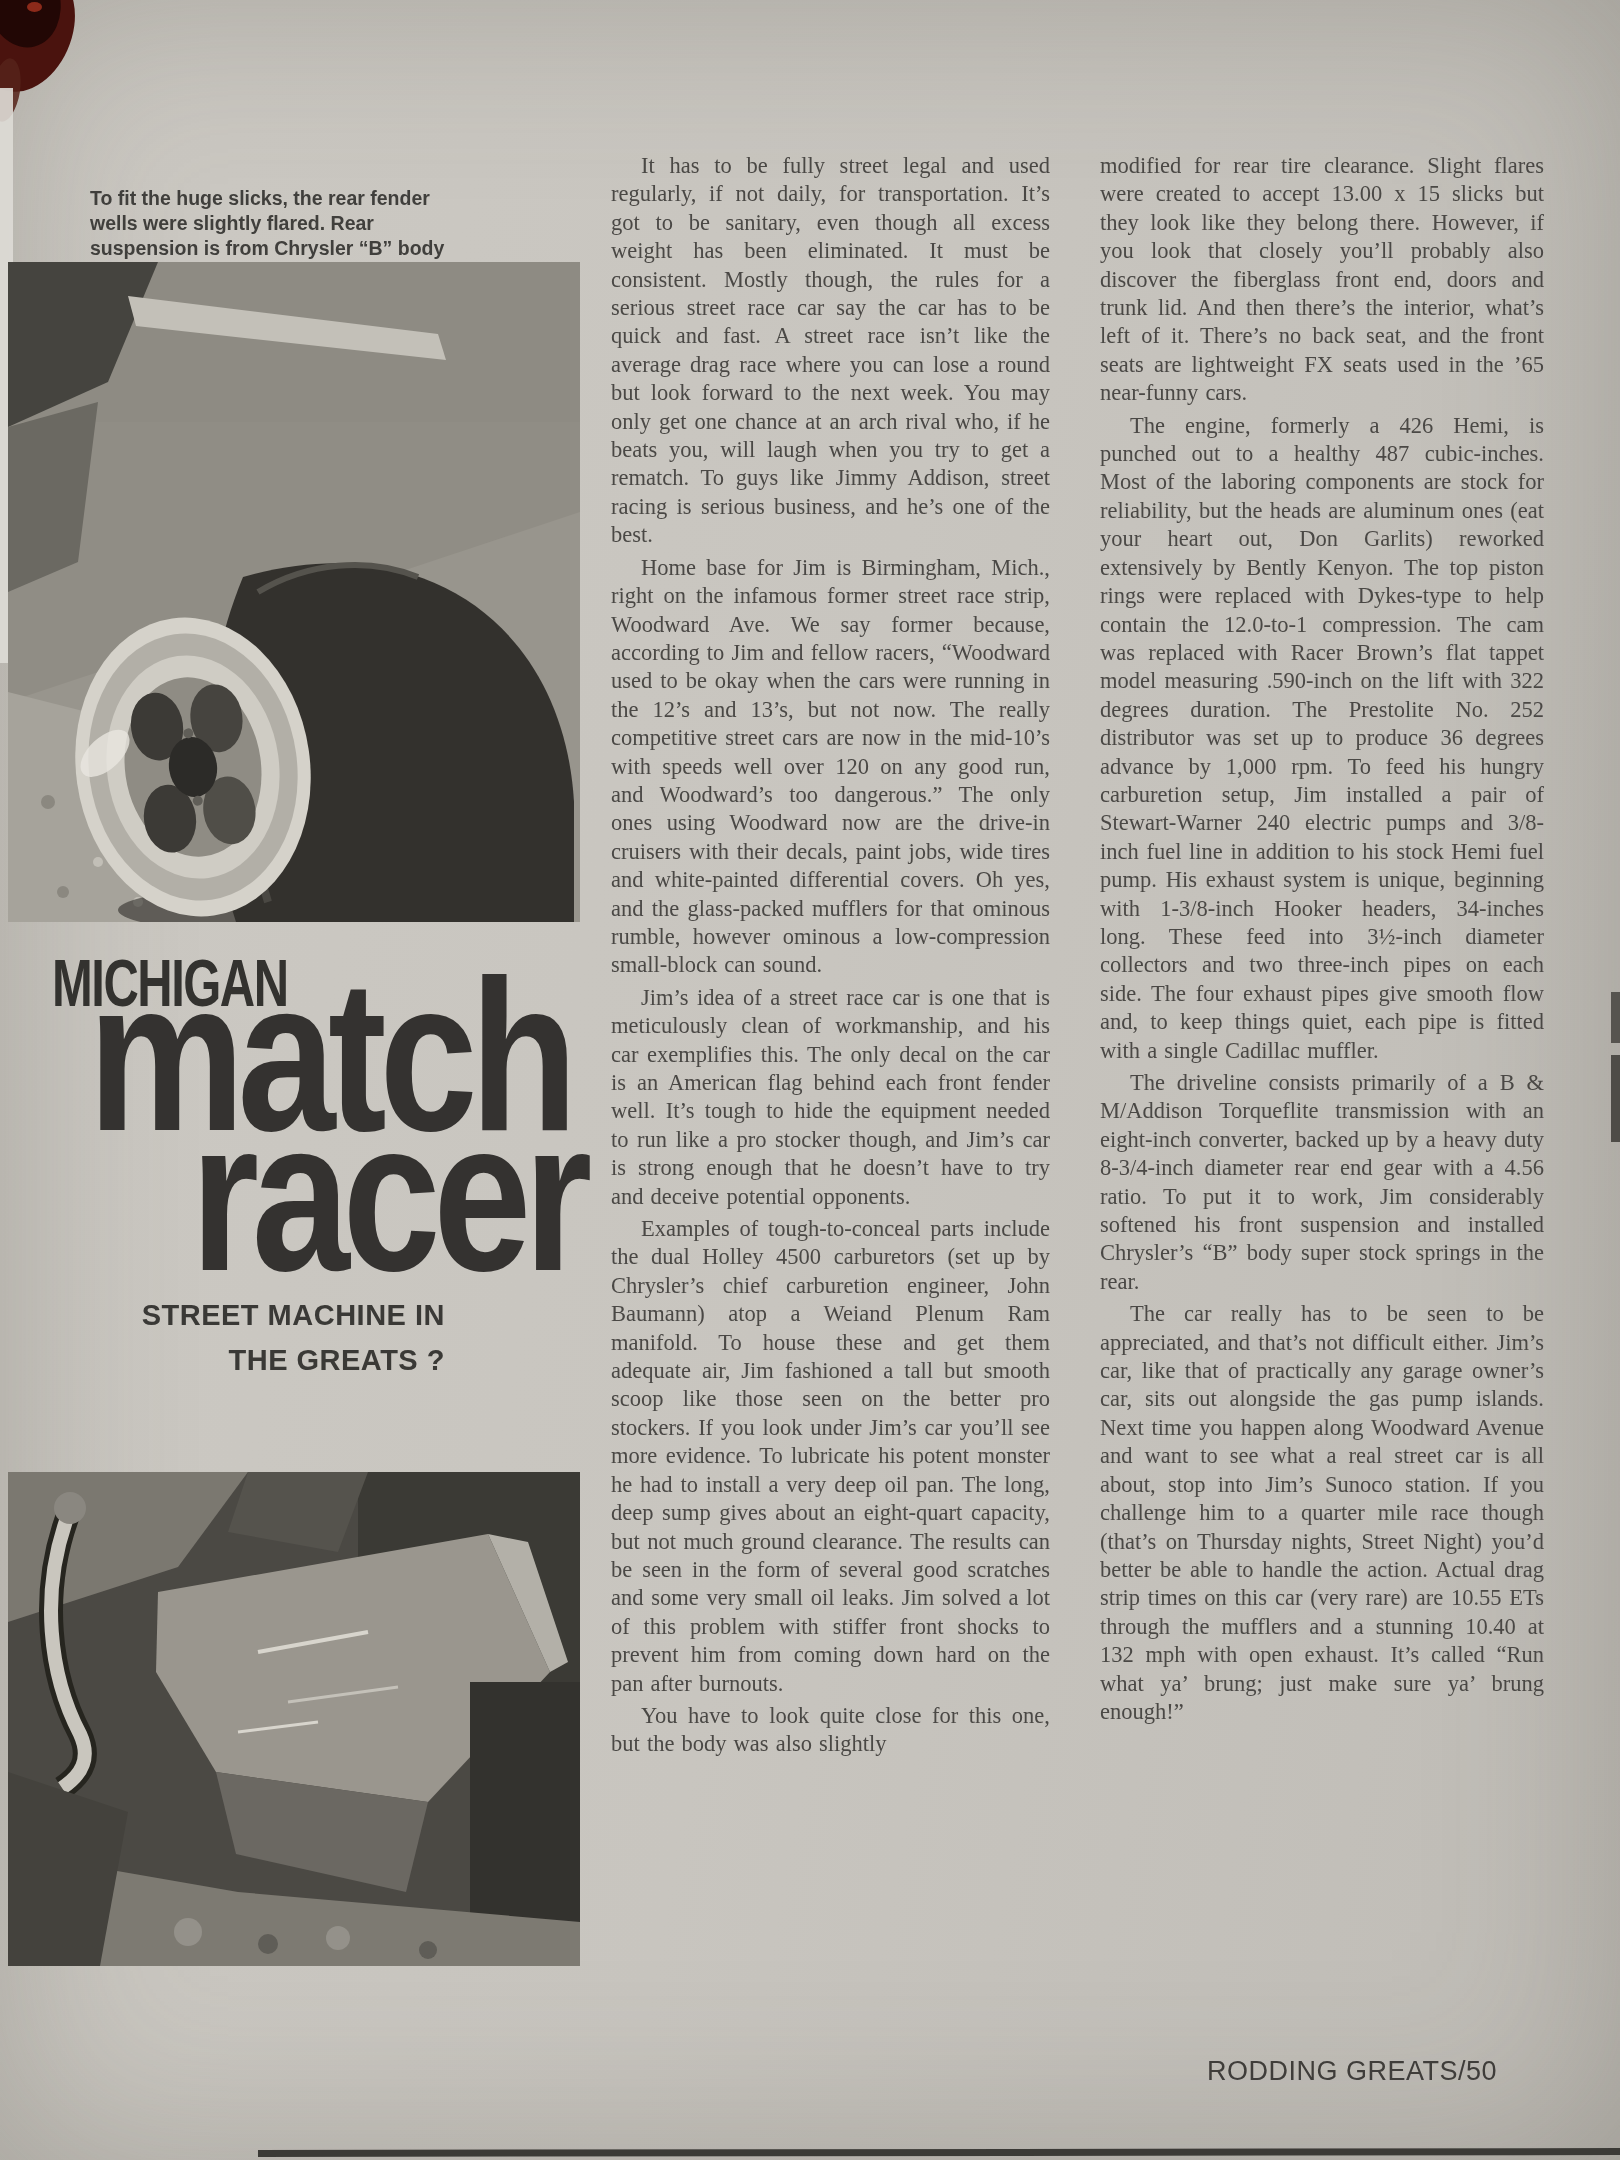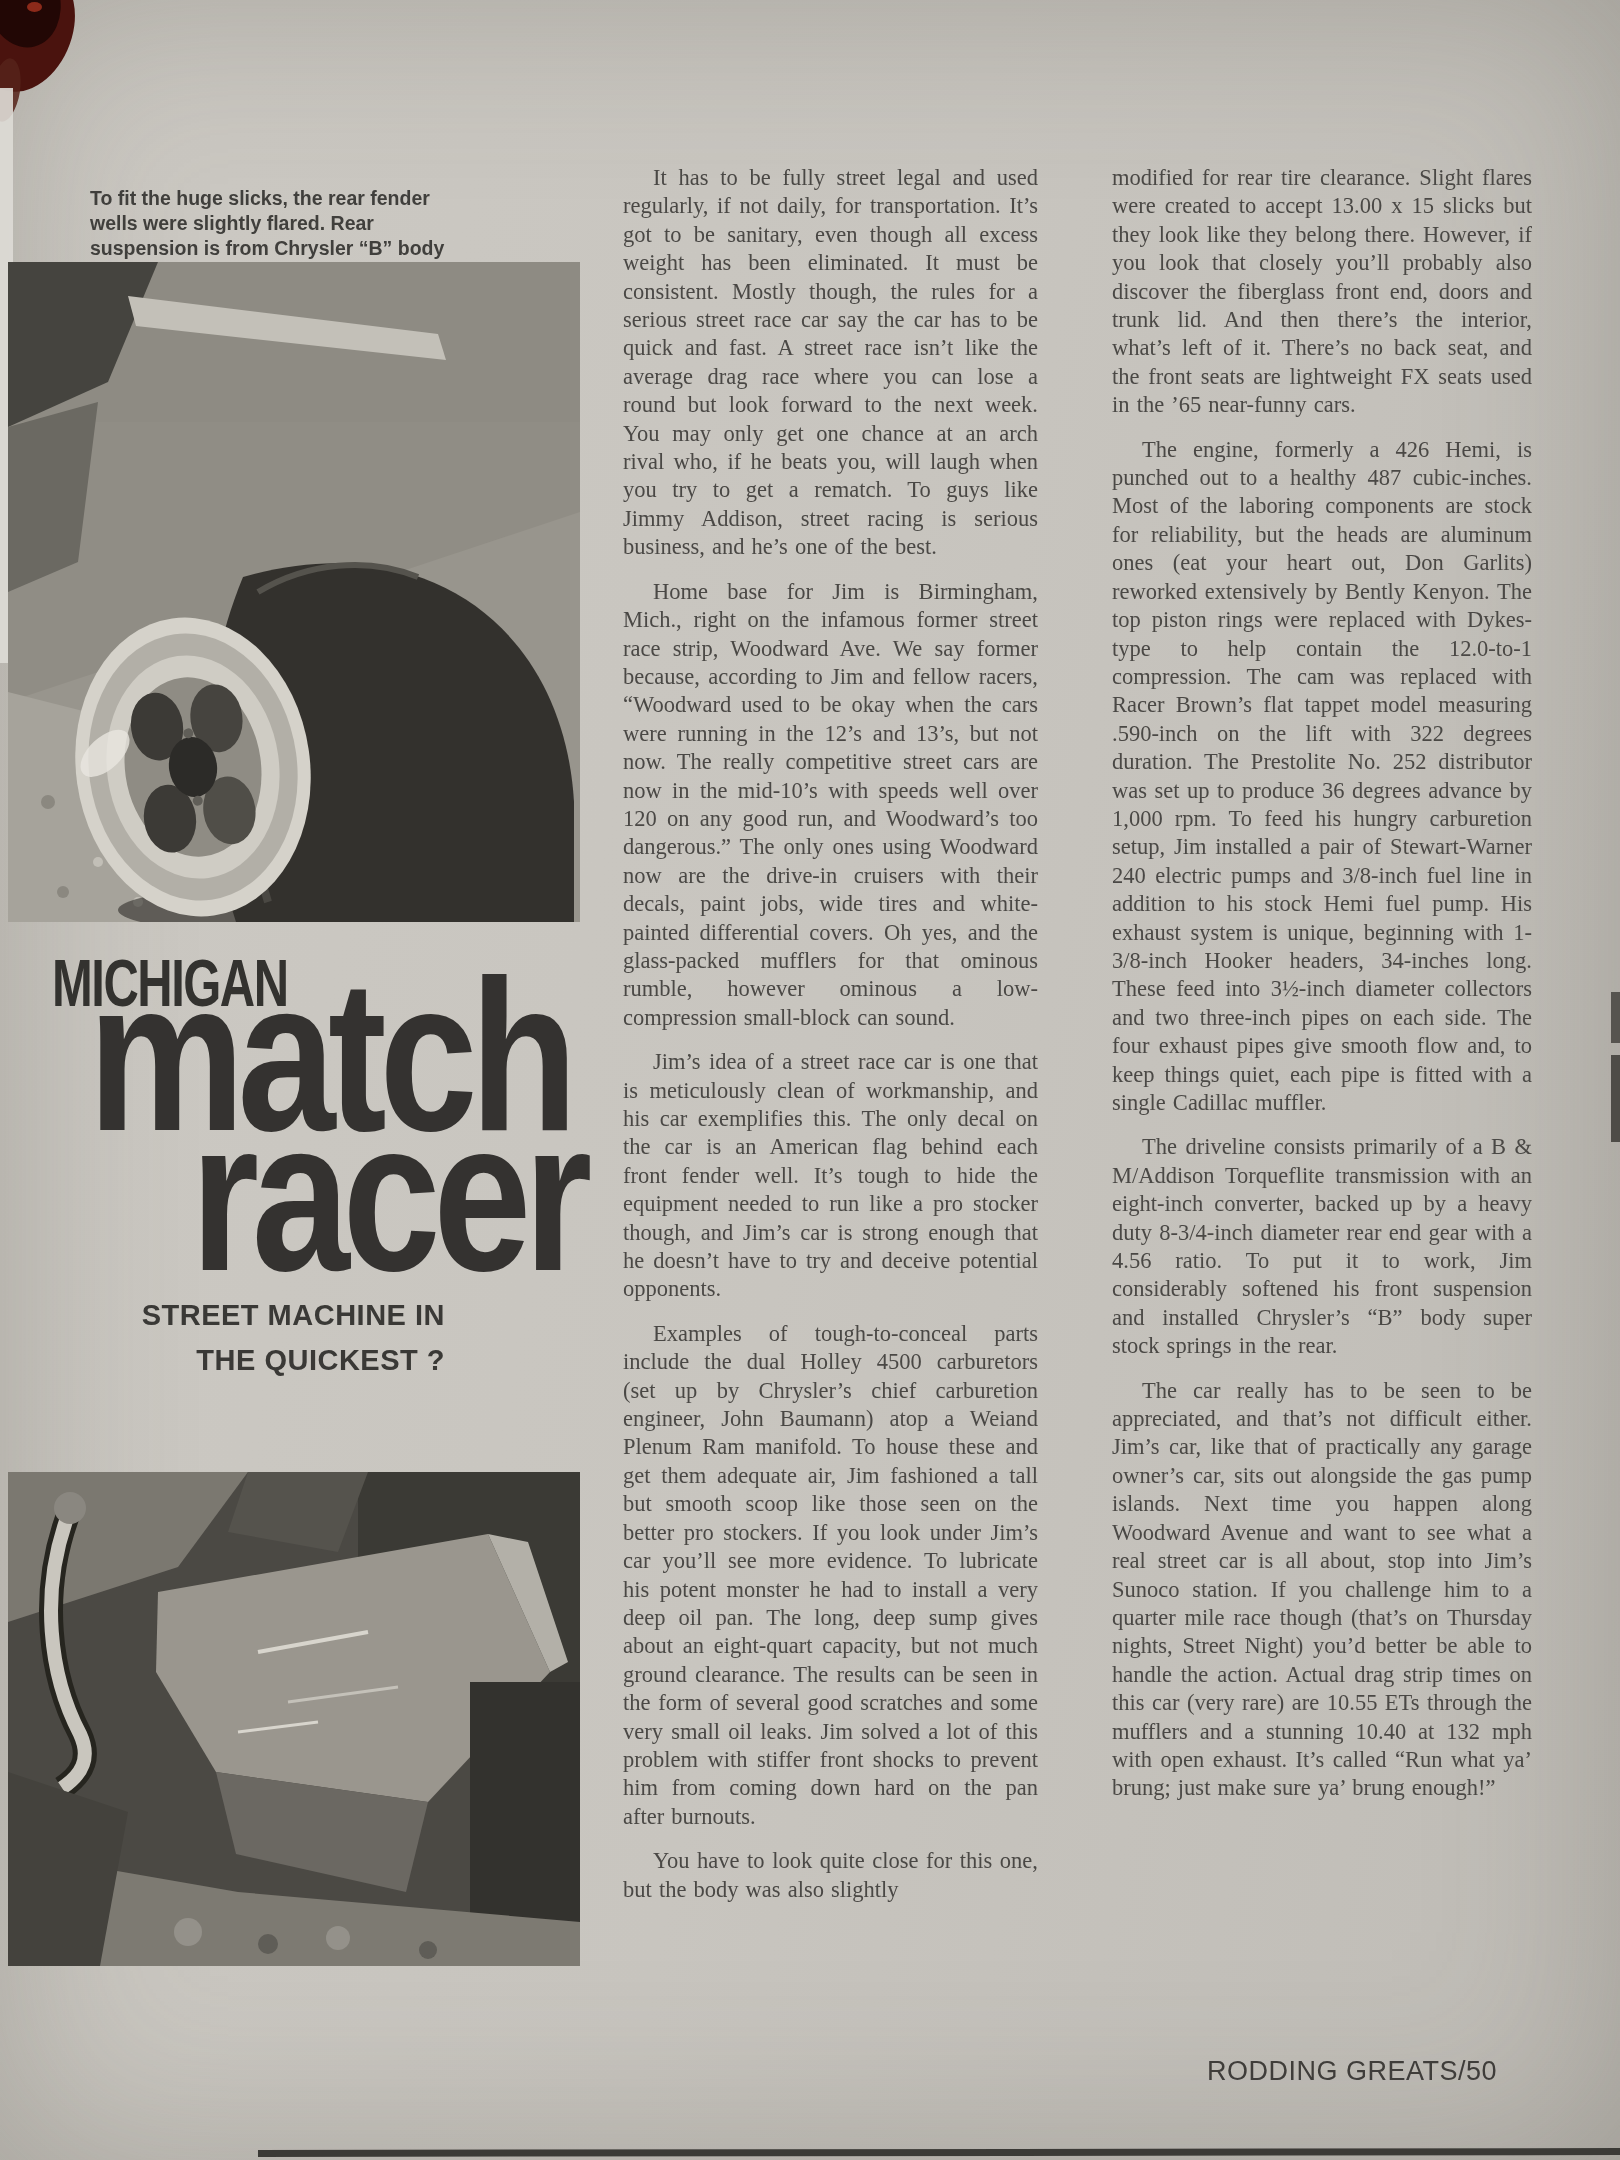--- a/index.html
+++ b/index.html
@@ -46,21 +46,21 @@
   .hw-racer { right:1035px; top:1112px; font-size:215px; transform:scaleX(.82); transform-origin:right top; }
   .subtitle { position:absolute; right:1175px; top:1293px; width:430px; text-align:right;
     font-weight:bold; font-size:29px; line-height:45px; color:#3a3936; letter-spacing:.5px; }
 
   
   .bodycol { position:absolute; top:148px; font-family:"Liberation Serif",serif;
     font-size:22.5px; line-height:28.4px; text-align:justify; color:#4a4845;
     word-spacing:1.5px; }
   .col-middle { left:607px; width:447px; }
   .col-right  { left:1096px; width:452px; }
-  .bodycol p { margin:16px; text-indent:30px; }
+  .bodycol p { margin:4px; text-indent:30px; }
   .bodycol p.cont { text-indent:0; }
 
   .footer { position:absolute; right:123px; top:2056px; font-size:27px; color:#3f3d3a;
     letter-spacing:.5px; white-space:nowrap; }
 </style>
 </head>
 <body>
 
 <div class="page">
 
@@ -106,21 +106,21 @@
         <ellipse cx="-55" cy="-70" rx="30" ry="16" fill="#e8e6e0" opacity="0.8" transform="rotate(-35)"></ellipse>
       </g>
     </svg>
   </div>
 
   <div class="kicker">MICHIGAN</div>
   <div class="hw hw-match">match</div>
   <div class="hw hw-racer">racer</div>
   <div class="subtitle">
     <div>STREET MACHINE IN</div>
-    <div>THE QUICKEST ?</div>
+    <div>THE GREATS ?</div>
   </div>
 
   <div class="photo-frame photo-bottom">
     <svg viewBox="0 0 572 494" preserveAspectRatio="none">
       <rect x="0" y="0" width="572" height="494" fill="#4b4944"></rect>
       <polygon points="0,0 240,0 170,95 0,150" fill="#7b7870"></polygon>
       <rect x="350" y="0" width="222" height="210" fill="#3b3a35"></rect>
       <polygon points="240,0 360,0 330,80 220,60" fill="#55534d"></polygon>
       <path d="M62,38 C30,120 42,205 72,262 C84,288 72,304 54,316" stroke="#26251f" stroke-width="24" fill="none"></path>
       <path d="M62,38 C30,120 42,205 72,262 C84,288 72,304 54,316" stroke="#c9c6be" stroke-width="14" fill="none"></path>

